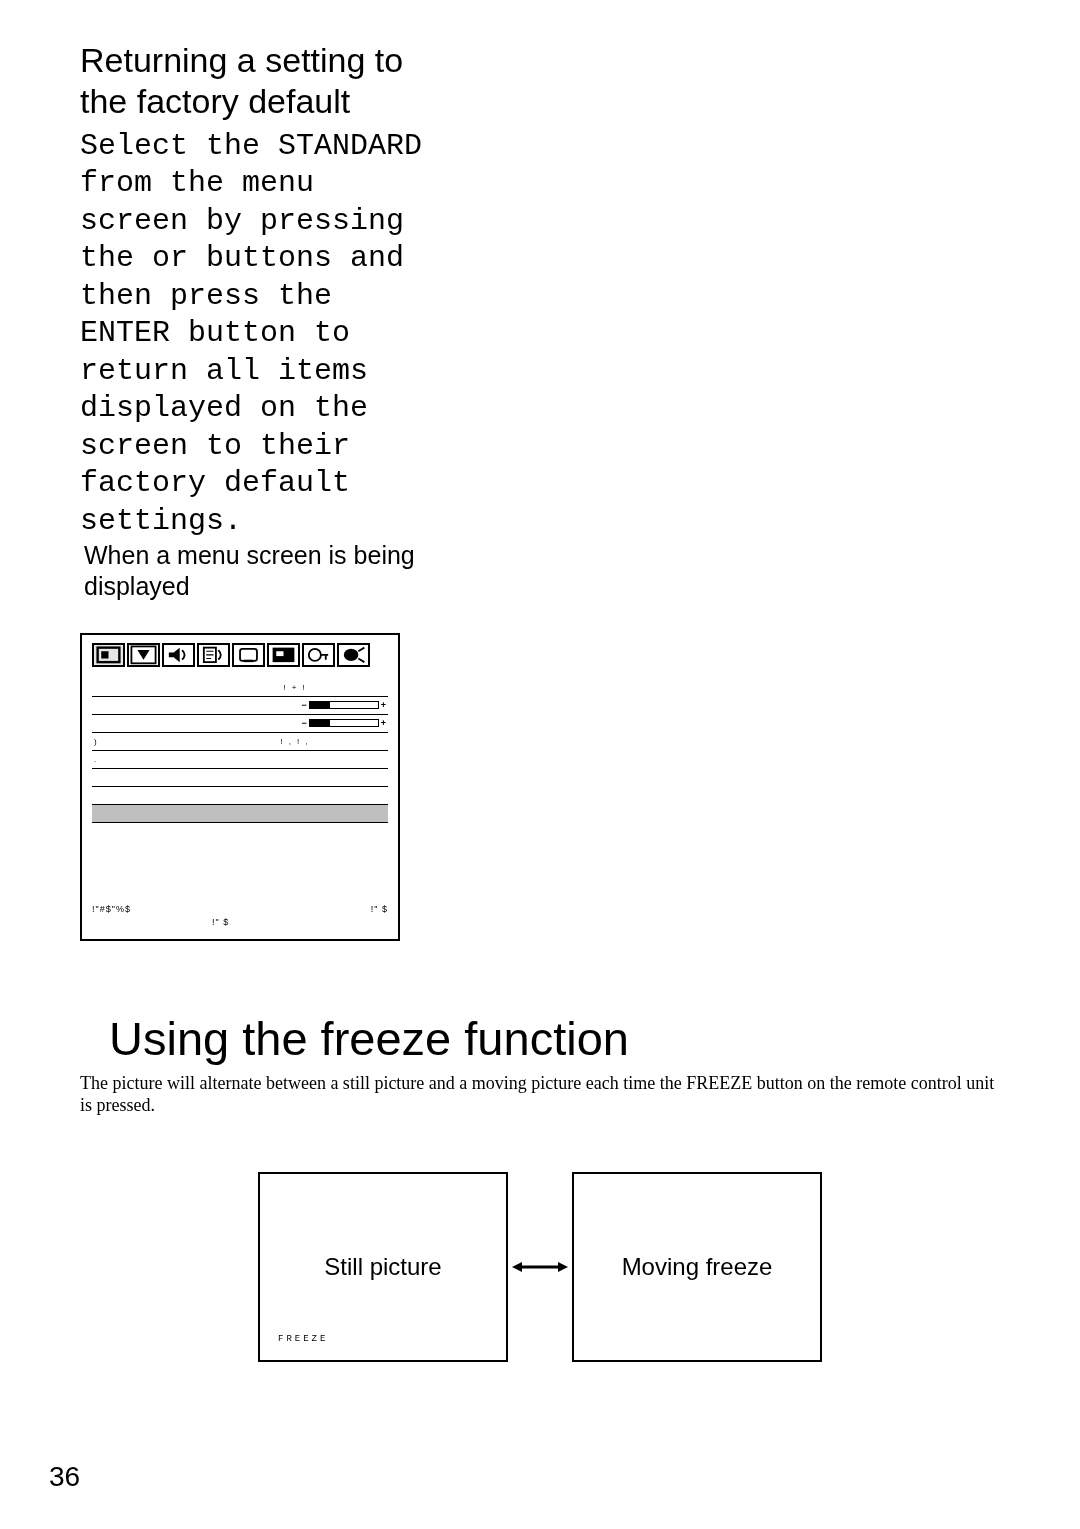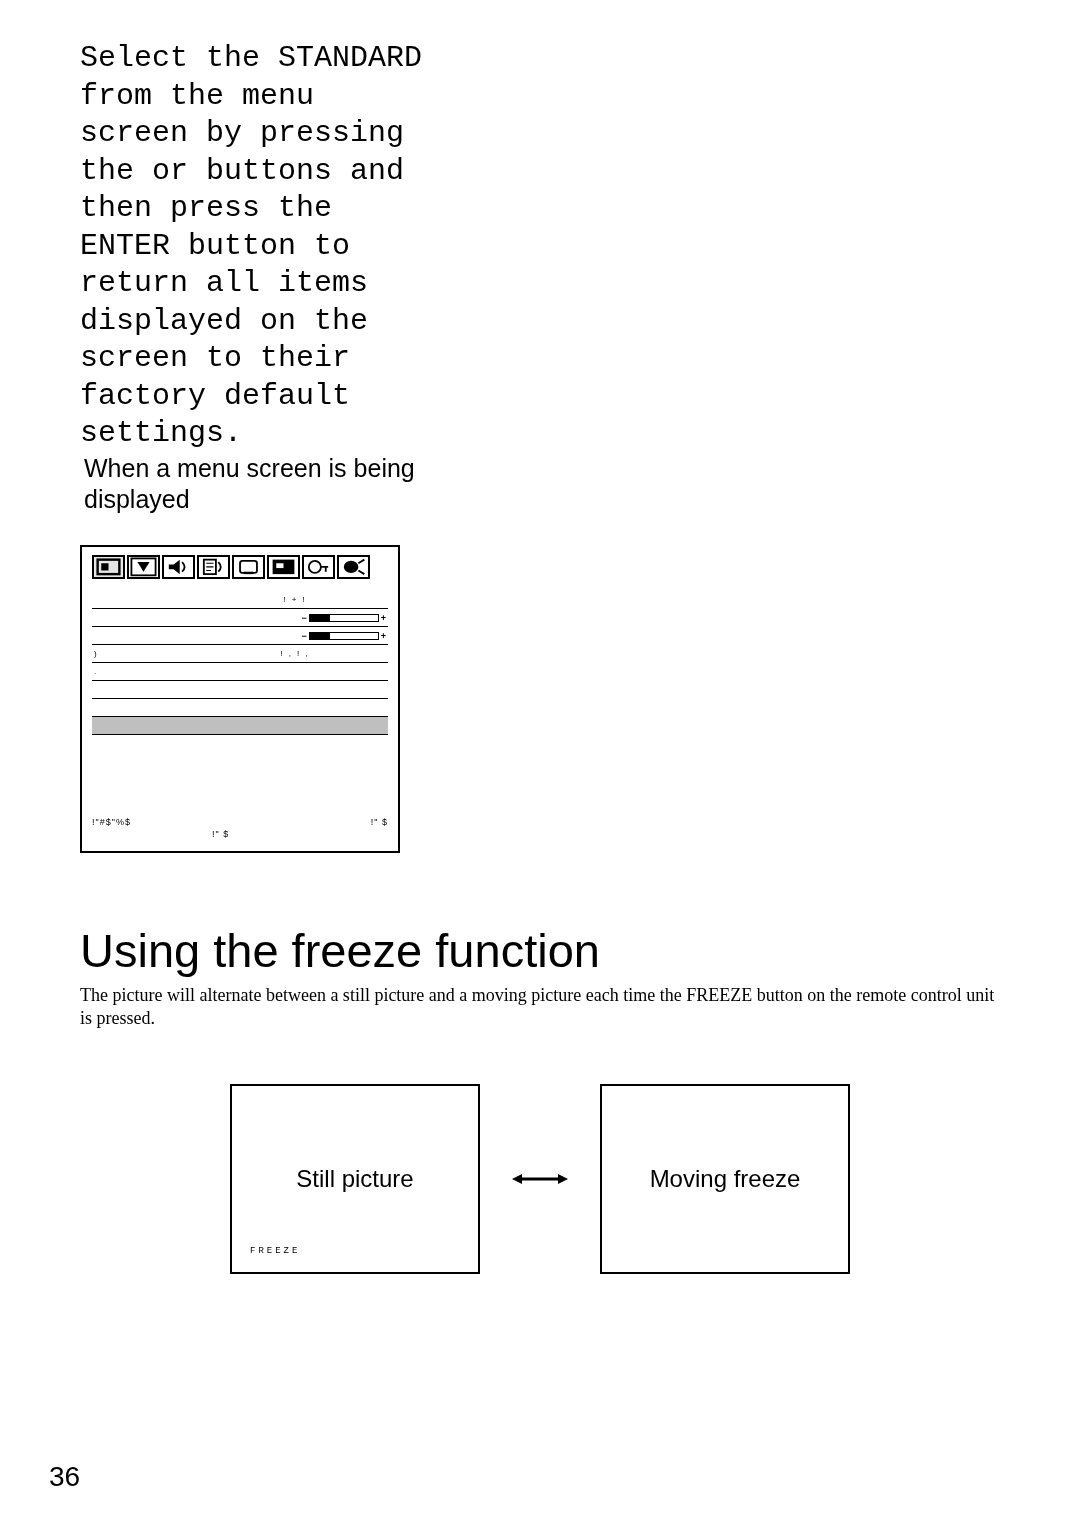--- a/index.html
+++ b/index.html
@@ -87,32 +87,33 @@
       line-height: 1.4;
     }
     .menu-footer .f1 { margin-left: 0; letter-spacing: 1px;}
     .menu-footer .f2 { margin-left: 120px; letter-spacing: 1px;}
 
     .main-heading {
       font-size: 47px;
       font-weight: normal;
       margin-top: 70px;
       margin-bottom: 6px;
+      margin-left: 29px;
     }
     .main-body {
       font-size: 18px;
       line-height: 1.25;
       font-family: Liberation Serif, serif;
     }
 
     .freeze-diagram {
       display: flex;
       align-items: center;
       justify-content: center;
-      gap: 32px;
+      gap: 4px;
       margin-top: 55px;
     }
     .pic-box {
       border: 2px solid #000;
       width: 250px;
       height: 190px;
       display: flex;
       align-items: center;
       justify-content: center;
       font-size: 24px;
@@ -138,20 +139,24 @@
       position: absolute;
       bottom: 36px;
       left: 49px;
       font-size: 28px;
     }
   </style>
 </head>
 <body>
 
 <div>
+  <h2 class="section-title">
+    <span>Returning a setting to</span><br>
+    <span>the factory default</span>
+  </h2>
   <p class="section-body">Select the STANDARD from the menu screen by pressing the     or     buttons and then press the ENTER button to return all items displayed on the screen to their factory default settings.</p>
   <p class="note">When a menu screen is being displayed</p>
 </div>
 
 <div class="menu-box">
   <div class="icon-bar">
     <div class="icon-cell active">
       <svg viewBox="0 0 24 18">
           <rect x="3" y="3" width="18" height="12" fill="none" stroke="#000" stroke-width="2"></rect>
           <rect x="6" y="6" width="6" height="6" fill="#000"></rect>

